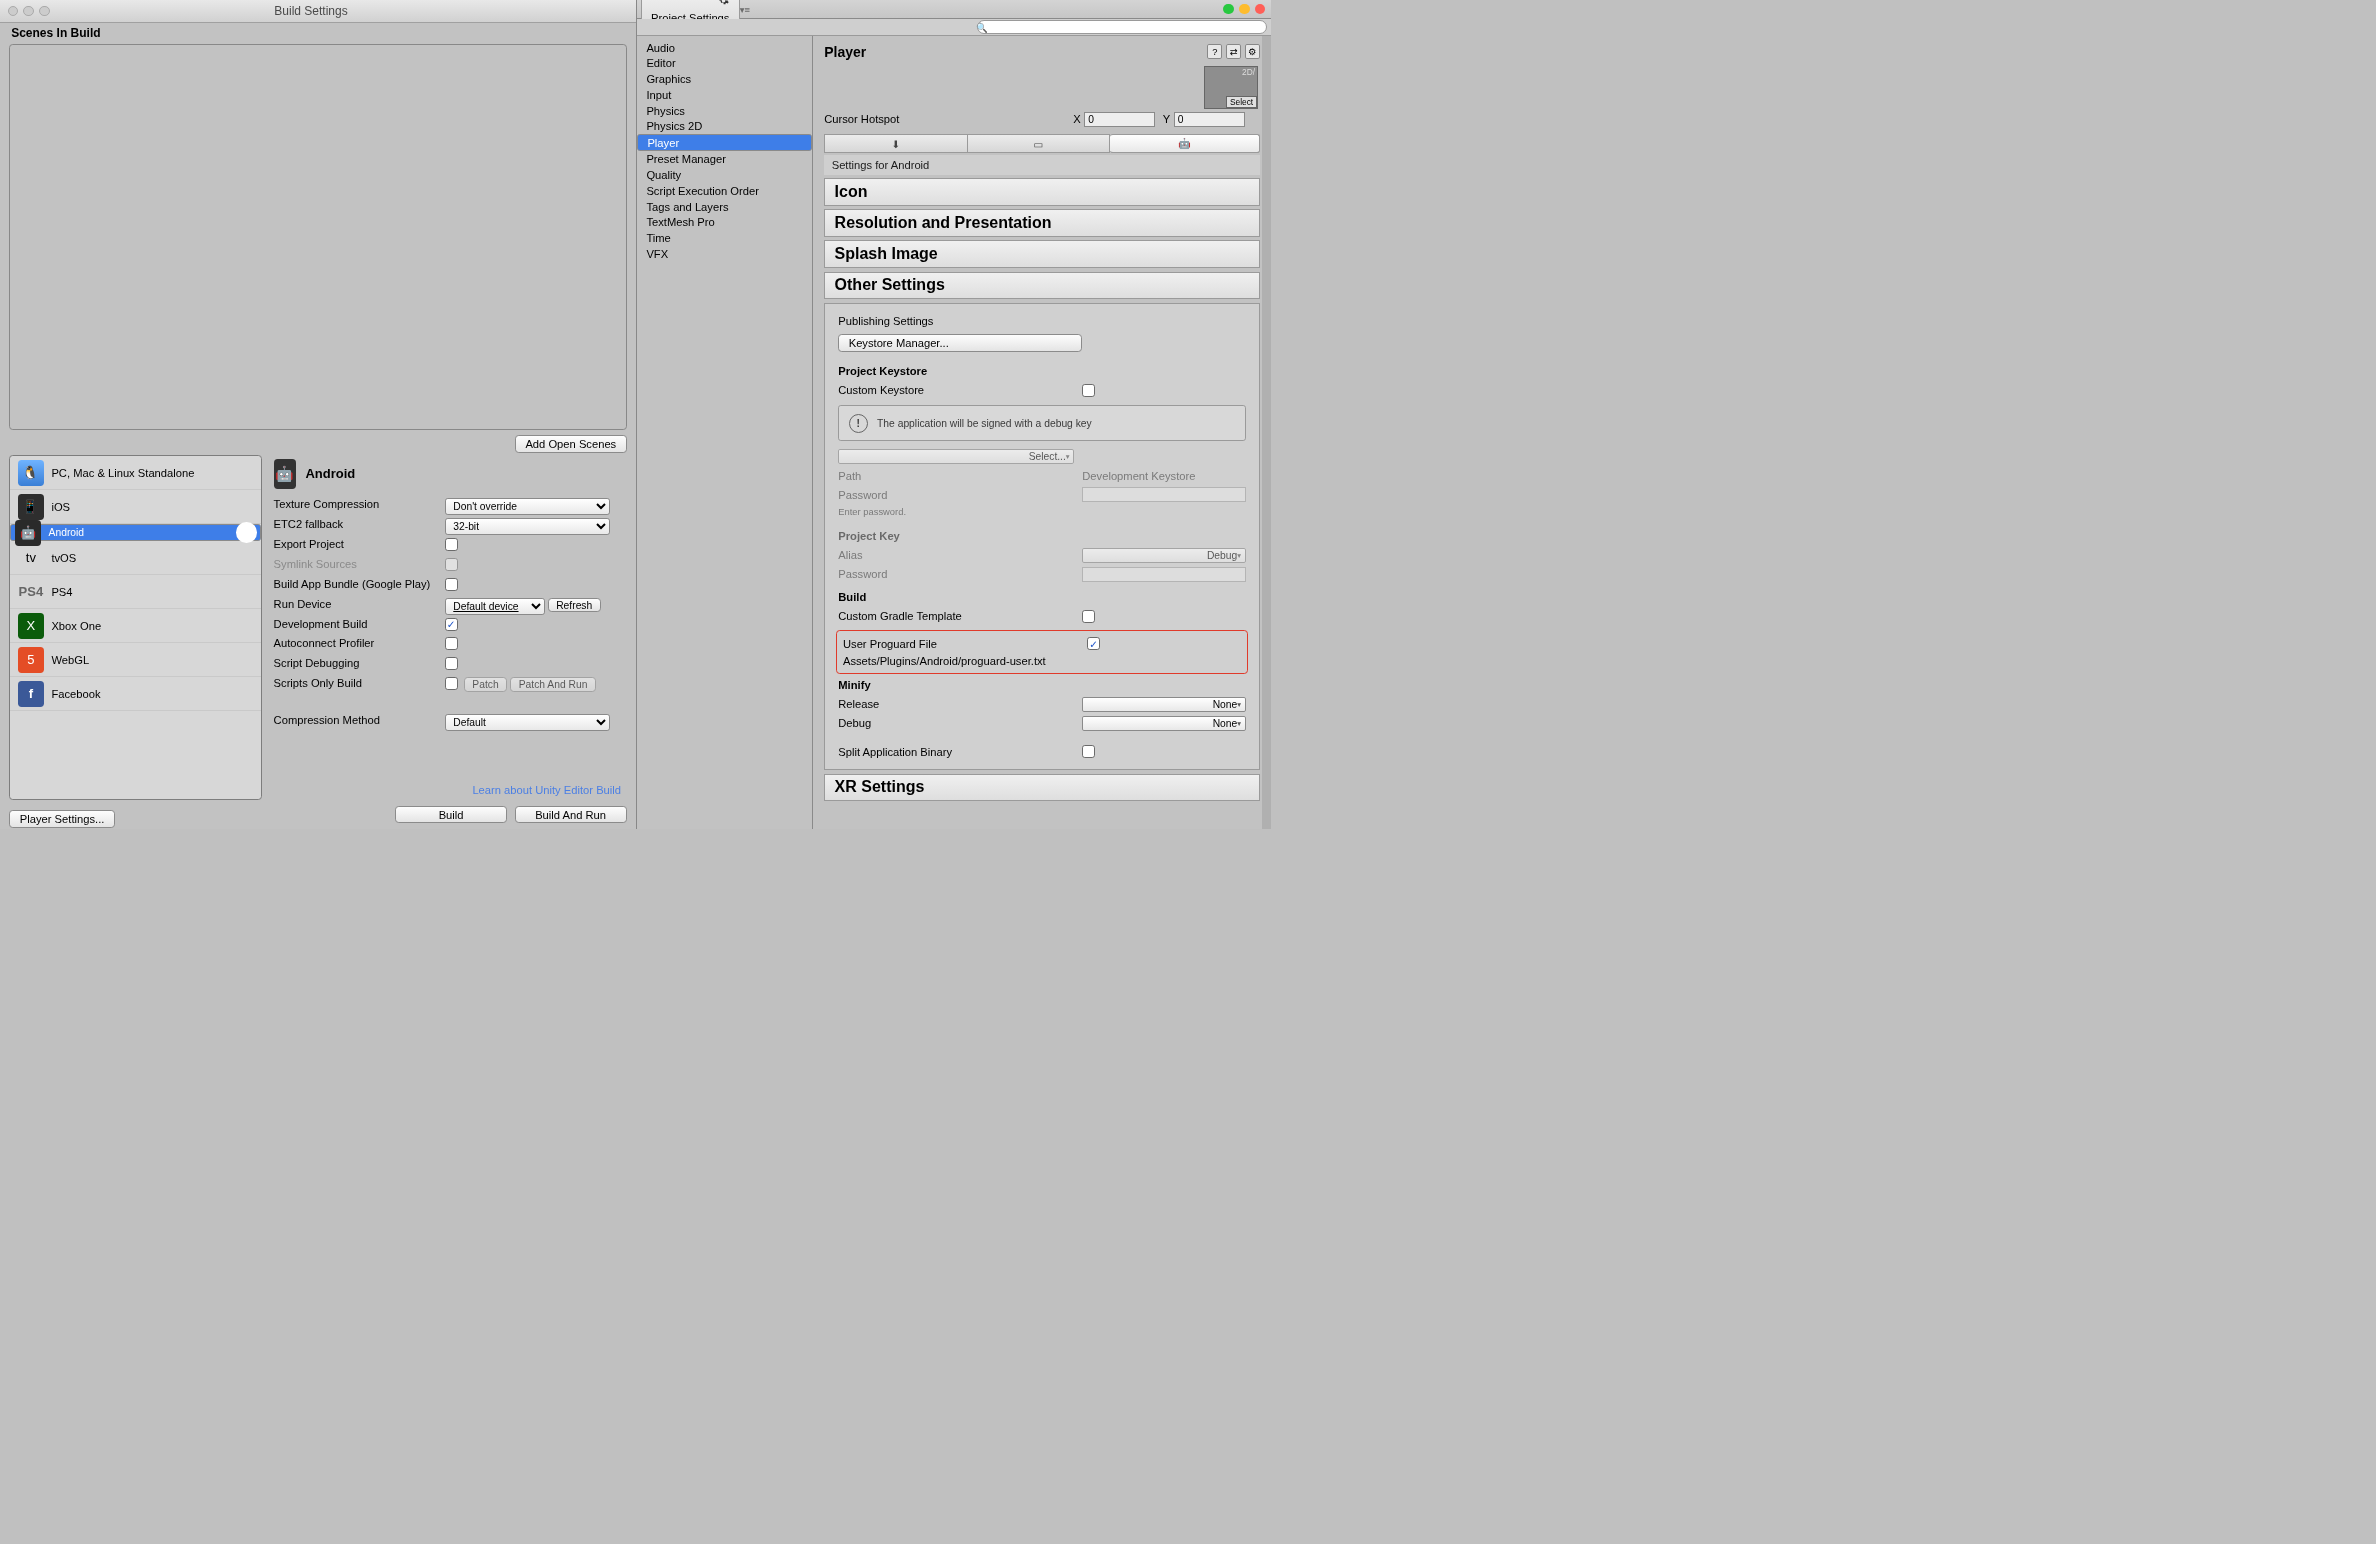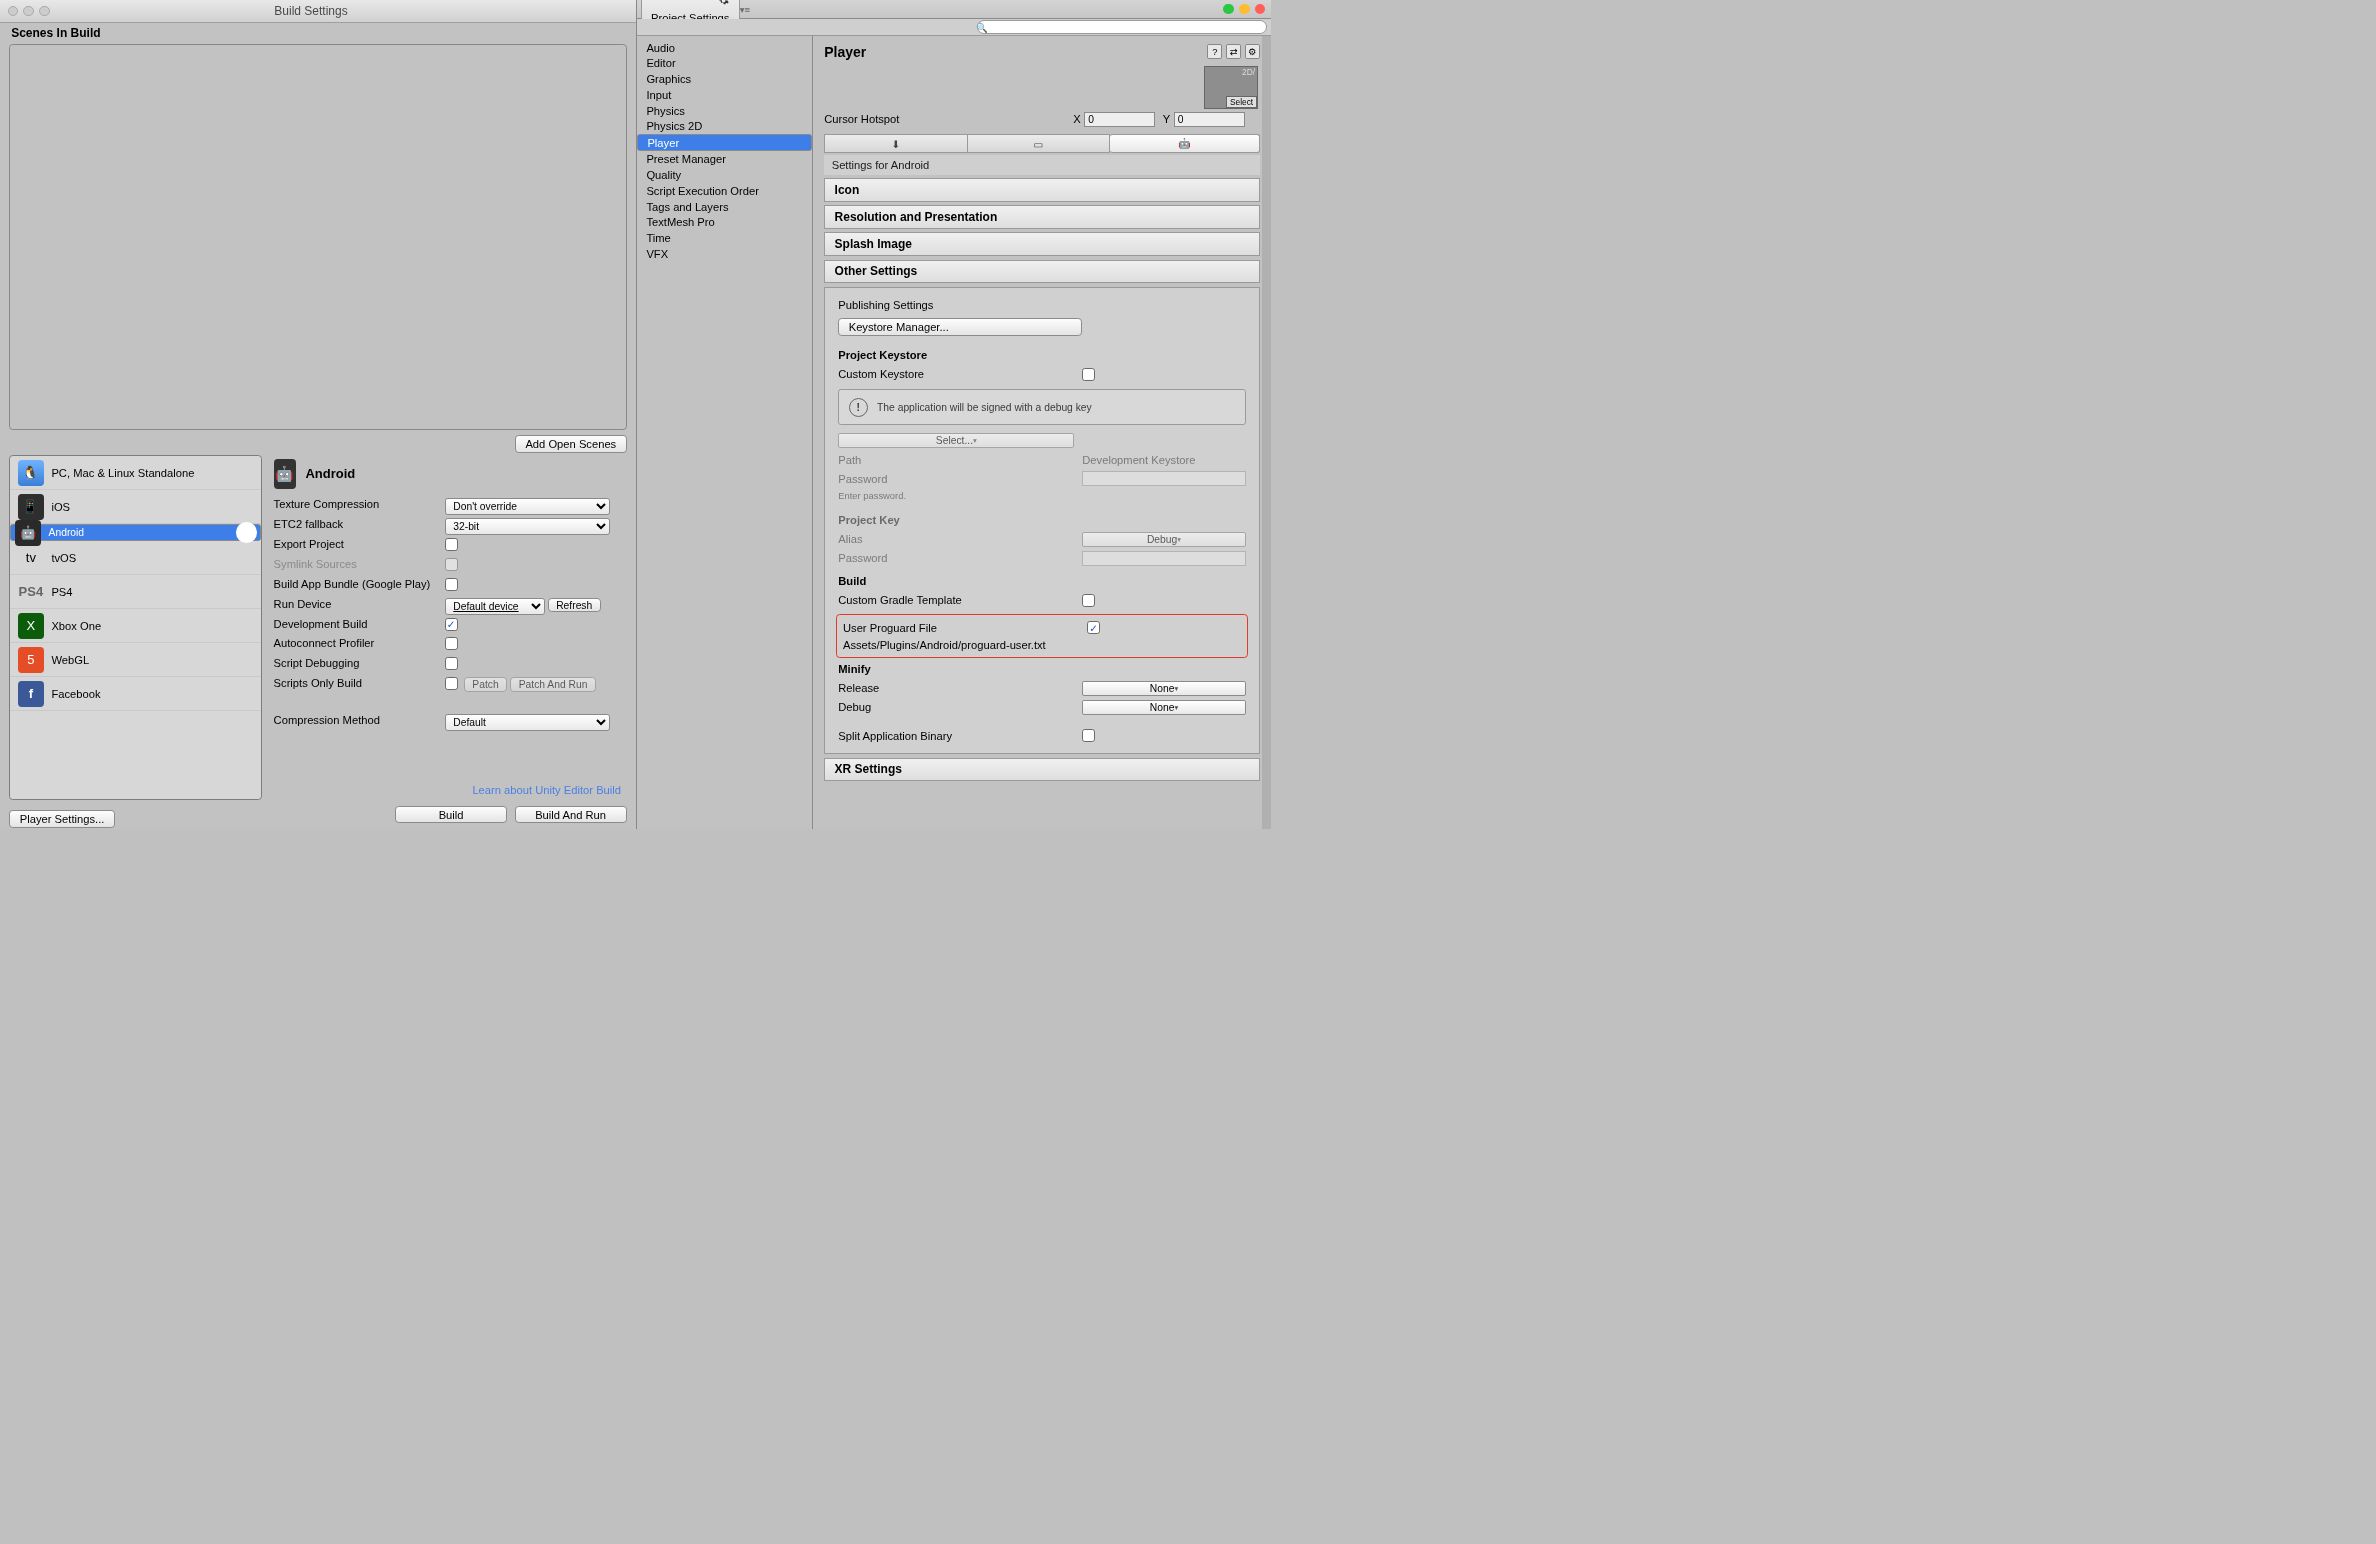--- a/index.html
+++ b/index.html
@@ -91,32 +91,32 @@
 .icon-well .sel-btn{position:absolute;right:0;bottom:0;background:#e0e0e0;border:0.9px solid #666;font-size:8.4px;padding:0 2.8px;}
 .insp-body{padding:3.7px 11.2px 11.2px 11.2px;}
 .row{display:flex;align-items:center;height:19px;margin-bottom:1.9px;}
 .row .lbl{font-size:11.2px;}
 .row.ch .lbl{width:249px;}
 .numfield{width:71px;height:15px;background:#eee;border:0.9px solid #8a8a8a;padding:0 2.8px;font-size:10.3px;}
 .plat-tabs{display:flex;margin:5.6px 0 0 0;}
 .plat-tabs .pt{flex:1;height:19px;background:linear-gradient(#ececec,#d7d7d7);border:0.9px solid #9a9a9a;display:flex;align-items:center;justify-content:center;font-size:10.3px;color:#444;}
 .plat-tabs .pt+.pt{border-left:none;}
 .plat-tabs .pt.sel{background:linear-gradient(#fff,#e8e8e8);}
-.section-header{font-weight:bold;background:linear-gradient(#f0f0f0,#dedede);border:0.9px solid #9a9a9a;padding:3.7px 9.4px;margin-top:3.7px;font-size:12px;}
+.section-header{font-weight:bold;background:linear-gradient(#f0f0f0,#dedede);border:0.9px solid #9a9a9a;padding:3.7px 9.4px;margin-top:3.7px;font-size:16px;}
 .section-sub{background:#cfcfcf;color:#1a1a1a;font-size:11.2px;padding:3.7px 7.5px;margin-top:1.9px;}
 .section-box{border:0.9px solid #9a9a9a;background:#d0d0d0;padding:7.5px;margin-top:3.7px;}
 .pub-sub{font-weight:normal;font-size:11.2px;padding:3.7px 0 5.6px 5.6px;}
 .pub-btn{width:244px;margin:1.9px 0 7.5px 5.6px;}
 .pub-head{font-weight:bold;font-size:11.2px;margin:5.6px 0 3.7px 5.6px;}
 .infobox{border:0.9px solid #9a9a9a;background:#d8d8d8;padding:7.5px 9.4px;margin:5.6px;display:flex;align-items:center;gap:9.4px;font-size:10.3px;color:#3a3a3a;border-radius:2.8px;}
 .infobox .ex{width:19px;height:19px;border:1.4px solid #666;border-radius:50%;display:flex;align-items:center;justify-content:center;font-weight:bold;}
 .dimrow{display:flex;align-items:center;padding:0.9px 5.6px;height:19px;}
 .dimrow .dl{font-size:11.2px;color:#7a7a7a;width:244px;}
 .dimrow .dr{font-size:11.2px;color:#7a7a7a;}
-.selfield{flex:1;height:15px;background:linear-gradient(#fff,#e8e8e8);border:0.9px solid #8a8a8a;border-radius:1.9px;font-size:10.3px;padding:0 3.7px;display:flex;align-items:center;justify-content:center;}
+.selfield{flex:1;height:15px;background:linear-gradient(#fff,#e8e8e8);border:0.9px solid #8a8a8a;border-radius:1.9px;font-size:10.3px;padding:0 3.7px;display:flex;align-items:center;justify-content:flex-end;}
 .selfield .arr{font-size:7.5px;color:#555;}
 .tx{flex:1;height:15px;background:#eaeaea;border:0.9px solid #9a9a9a;}
 .hint{font-size:9.4px;color:#7a7a7a;padding:1.9px 5.6px 7.5px 5.6px;}
 .bd-head{font-weight:bold;font-size:11.2px;padding:7.5px 5.6px 3.7px 5.6px;}
 .cbrow{display:flex;align-items:center;padding:1.9px 5.6px;height:19px;}
 .cbrow .cl{width:244px;font-size:11.2px;}
 .hl-box{border:1.9px solid #e03a2a;border-radius:3.7px;padding:3.7px 5.6px;margin:3.7px 3.7px;}
 .hl-box .cbrow{padding:1.9px 0;}
 .hl-box .path{font-size:11.2px;padding:1.9px 0 1.9px 0;}
 .minsel{width:150px;}

